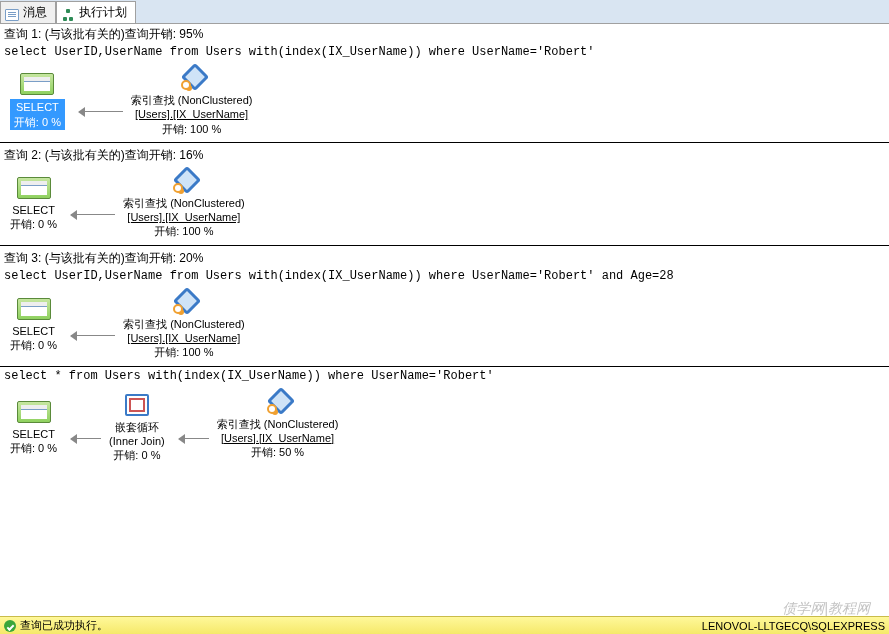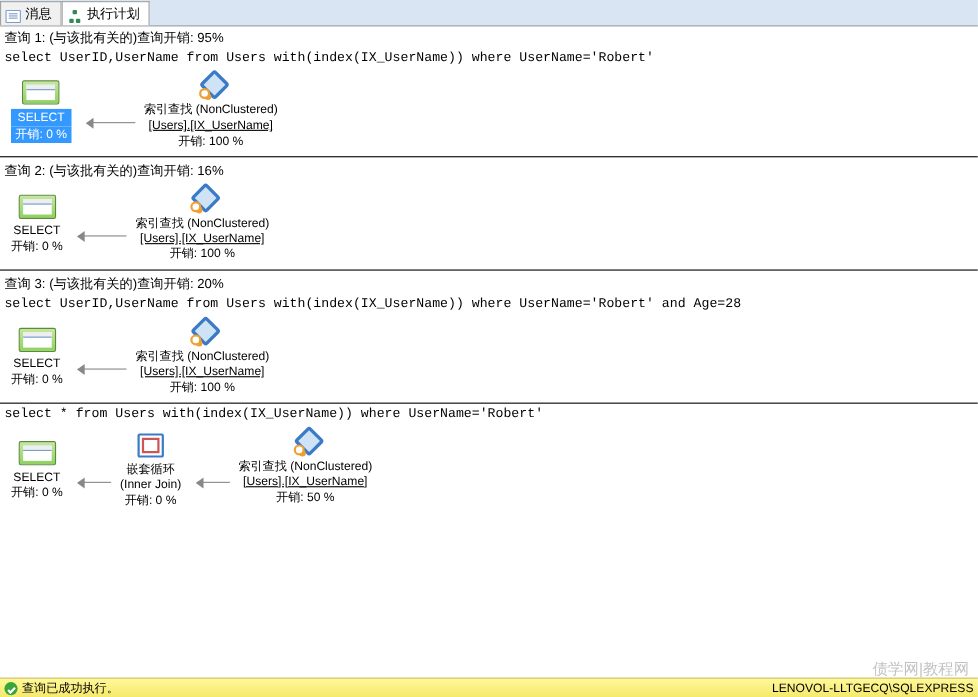--- a/index.html
+++ b/index.html
@@ -36,21 +36,21 @@
     .arrow { width: 50px; height: 10px; margin: 22px 8px 0 8px; position: relative; }
     .arrow::before { content: ""; position: absolute; top: 4px; left: 6px; right: 0; height: 1px; background: #888; }
     .arrow::after { content: ""; position: absolute; left: 0; top: 0; border: 5px solid transparent; border-right: 7px solid #888; }
     .arrow.short { width: 36px; }
     .sub-col { display:flex; flex-direction:column; align-items:center; }
     .sub-row { display:flex; align-items:flex-start; }
     .status-bar { position: absolute; bottom: 0; left: 0; right: 0; height: 18px; background: linear-gradient(#fff89a, #f5e96a); display: flex; align-items: center; justify-content: space-between; padding: 0 4px; font-size: 11px; border-top: 1px solid #c9bc4a; margin-top: 42px; }
     .status-left { display: flex; align-items: center; gap: 4px; }
     .status-ok { width: 12px; height: 12px; border-radius: 50%; background: #3aa63a; position: relative; }
     .status-ok::after { content: ""; position: absolute; left: 3px; top: 5px; width: 5px; height: 2px; border-left: 2px solid #fff; border-bottom: 2px solid #fff; transform: rotate(-45deg); }
-    .watermark { position:absolute; right:8px; bottom:16px; color:rgba(120,120,120,0.45); font-size:14px; pointer-events:none; }
+    .watermark { position:absolute; right:19px; bottom:16px; color:rgba(120,120,120,0.45); font-size:14px; font-style:italic; pointer-events:none; }
   </style>
 </head>
 <body>
 
 <div class="tabs">
   <div class="tab">
     <span class="tab-icon-msg"></span>
     <span>消息</span>
   </div>
   <div class="tab active">

